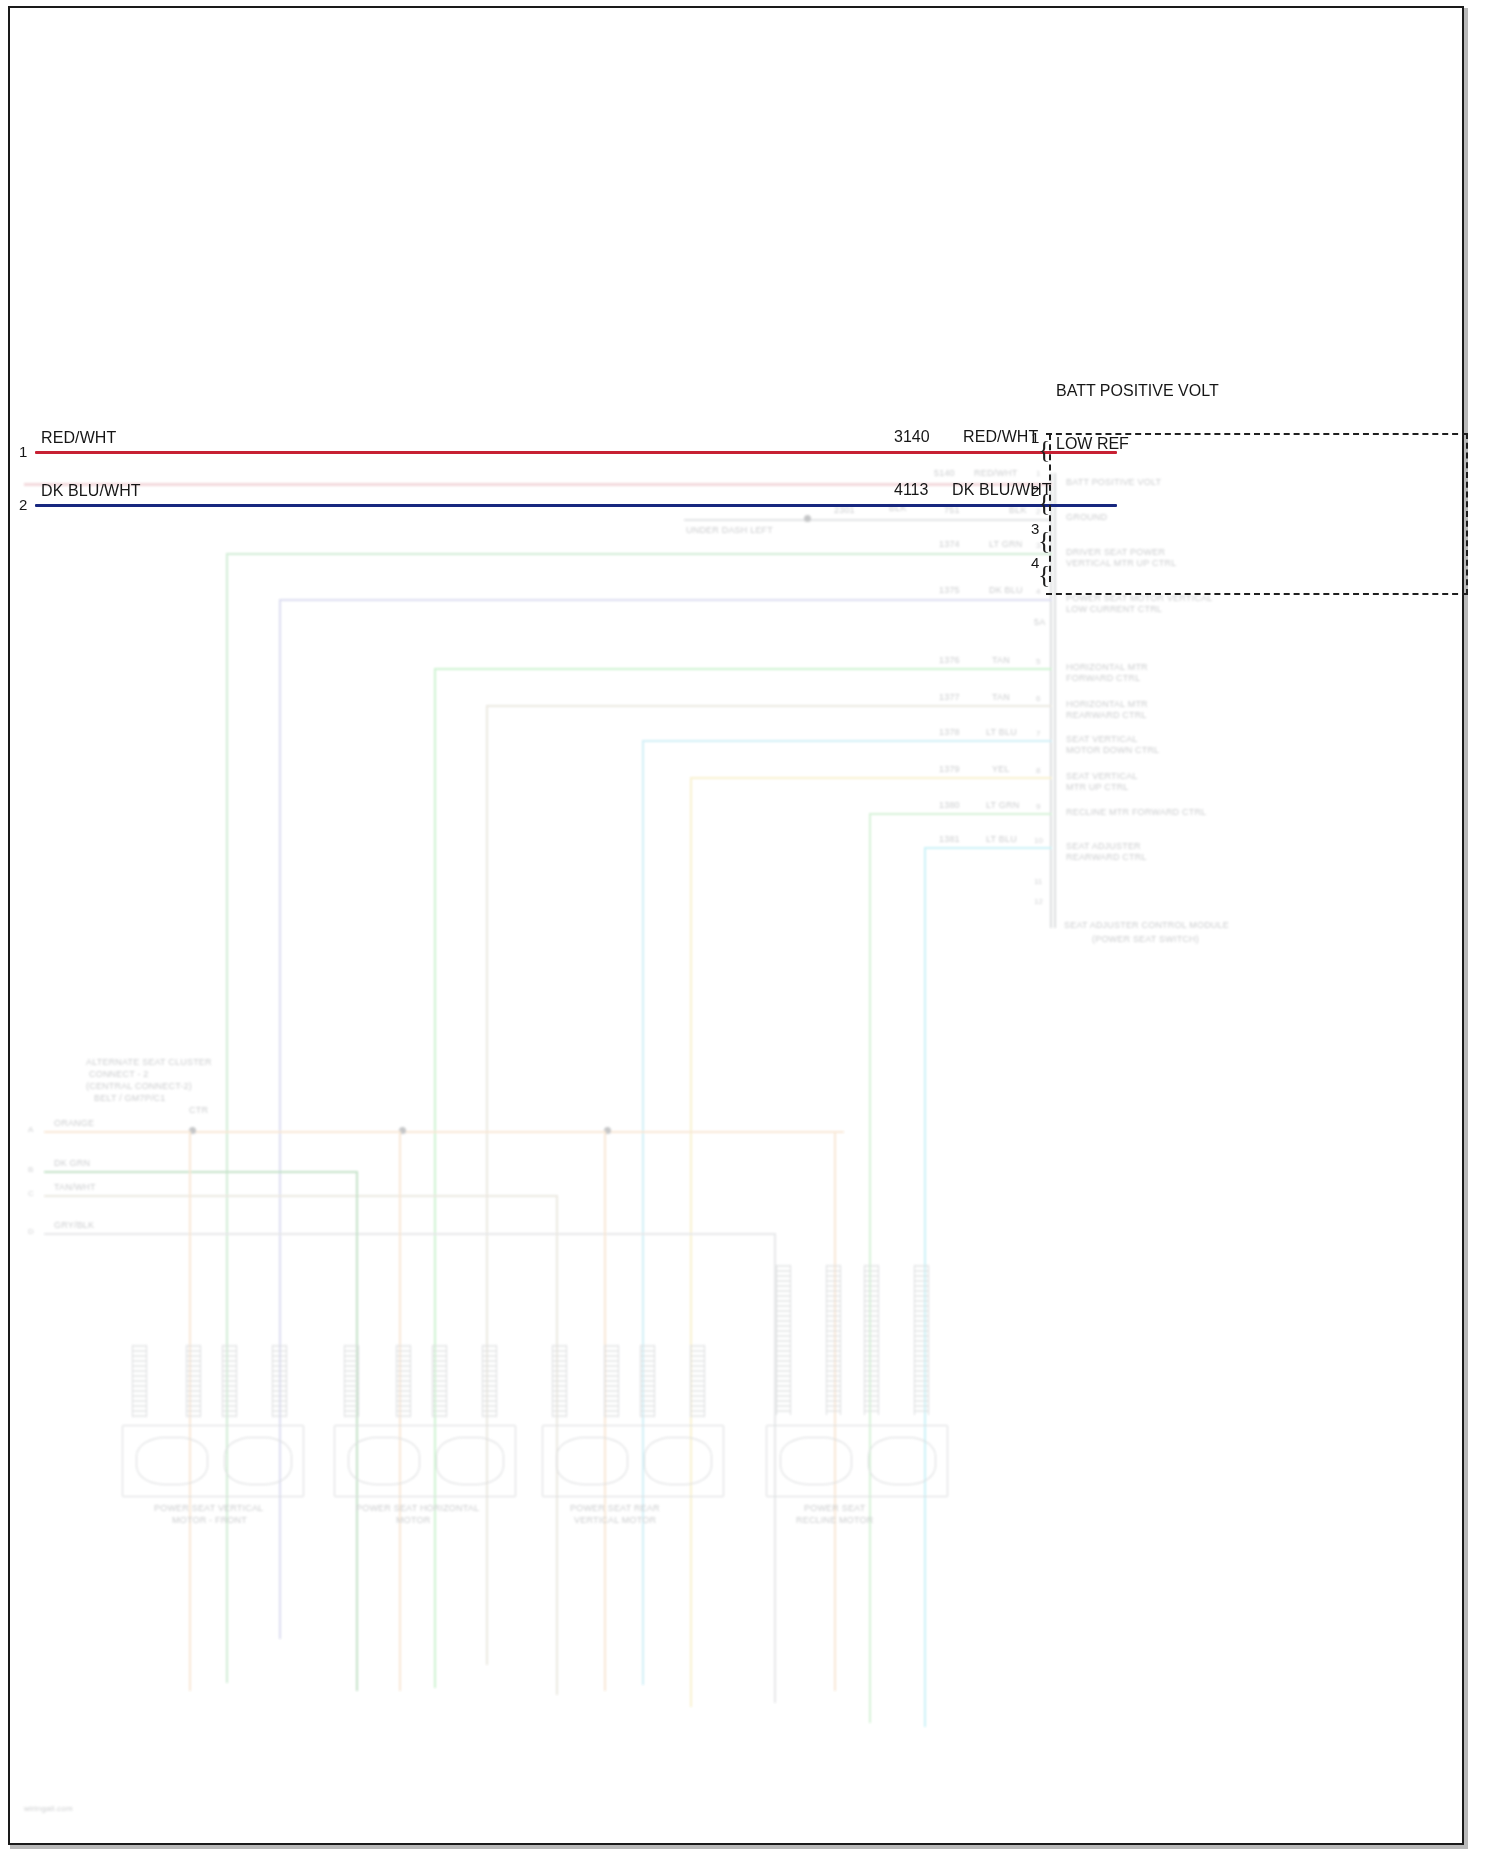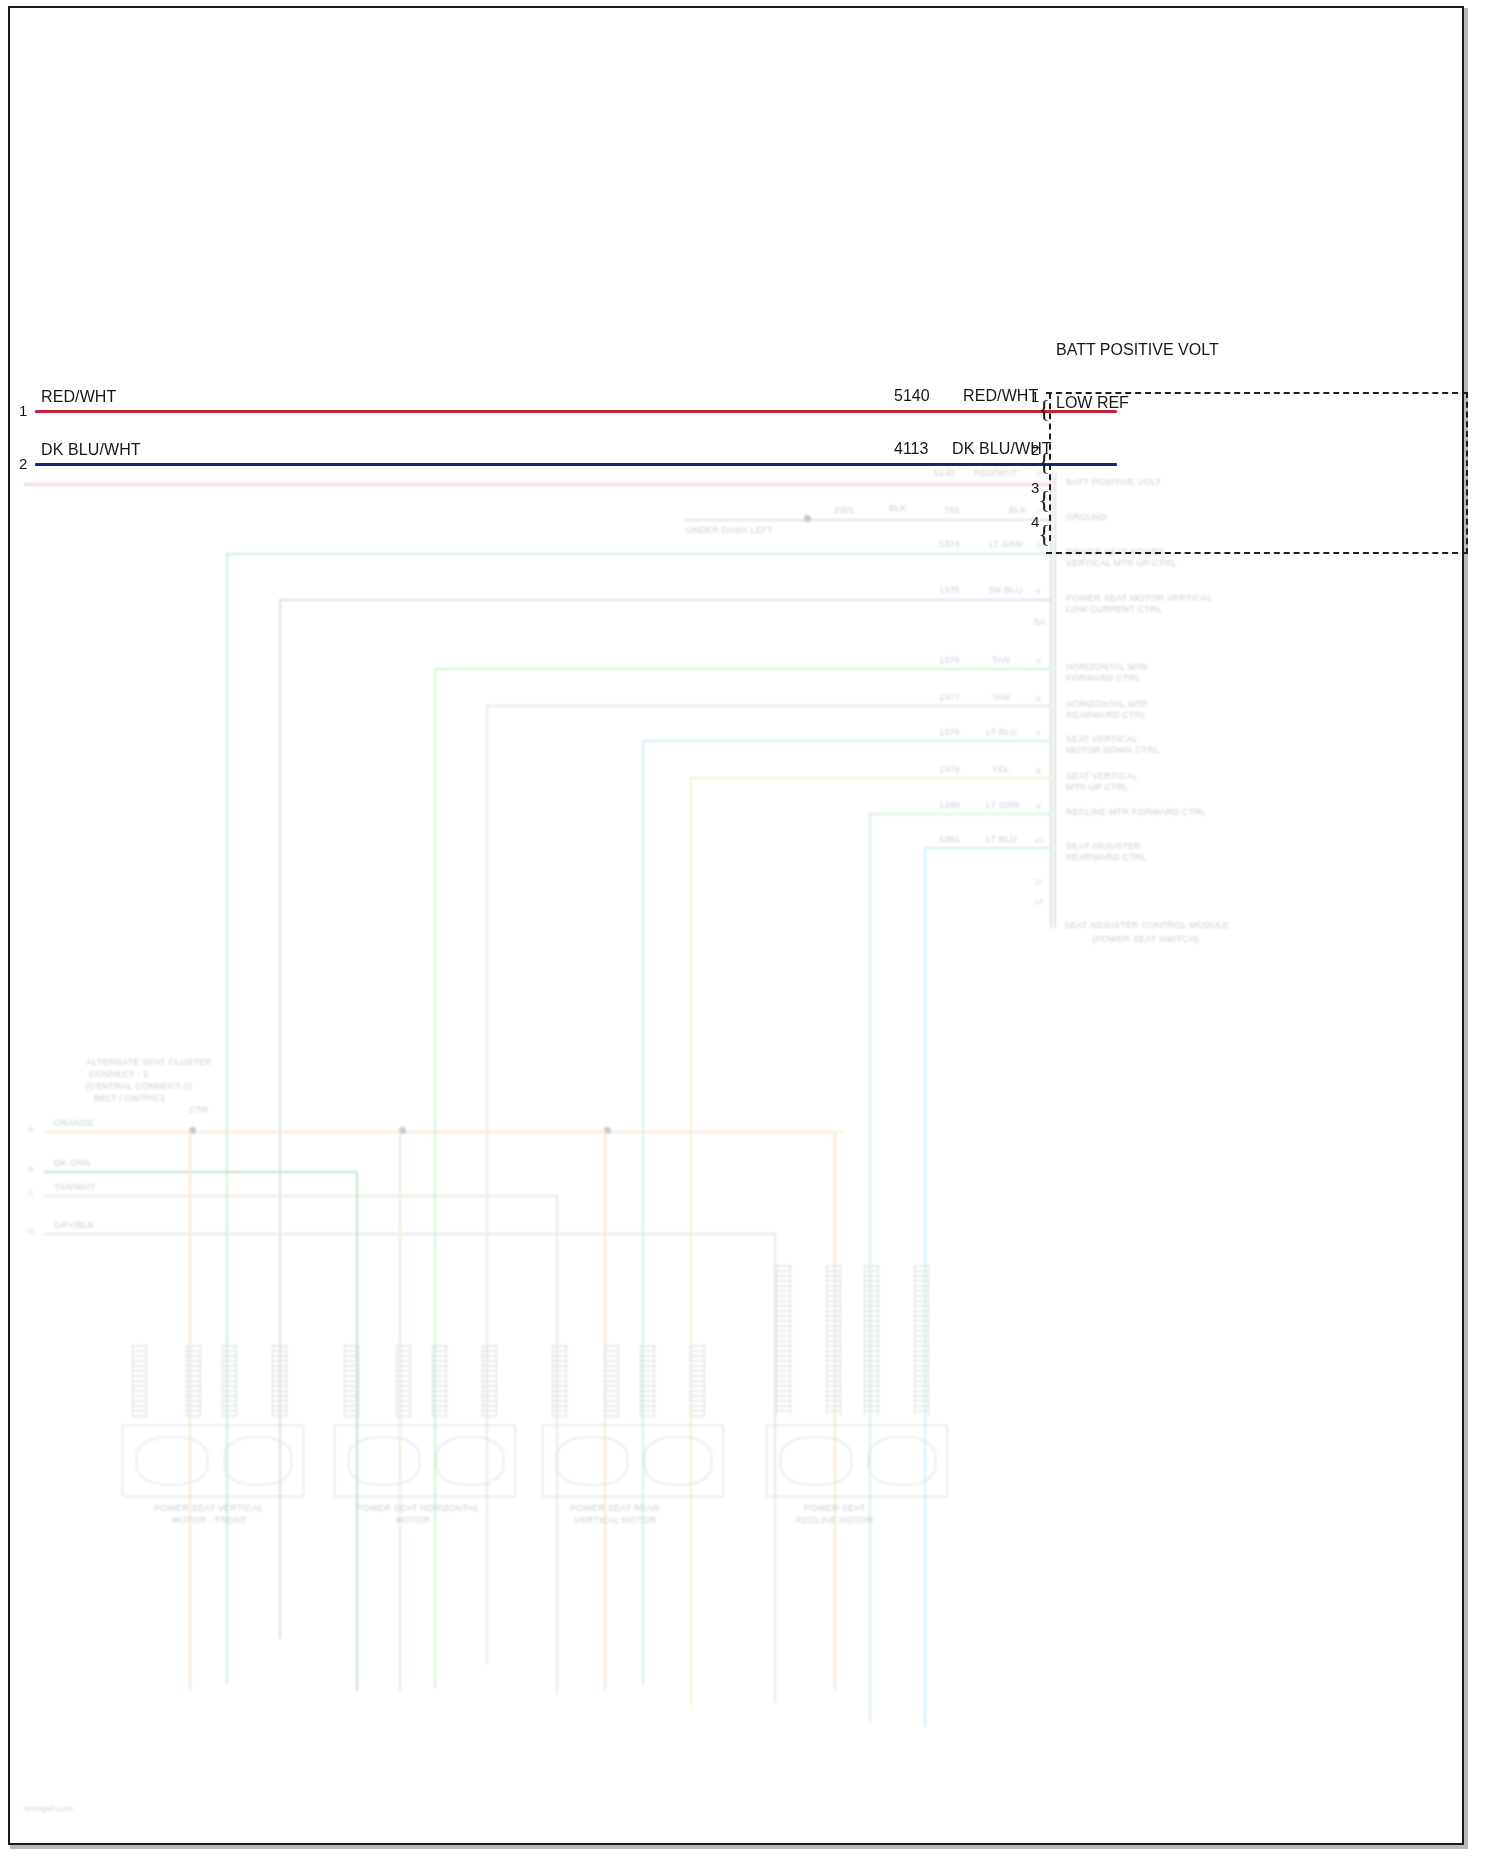--- a/index.html
+++ b/index.html
@@ -76,21 +76,21 @@
       rgba(160,164,168,.55) 0px, rgba(160,164,168,.55) 2px,
       transparent 2px, transparent 5px);
   }
   .g-conn-v{
     position:absolute;
     width:1.5px;
     background:#a8acb0;
   }
 
   
-  .fg{position:absolute;z-index:5;}
+  .fg{position:absolute;z-index:5;margin-top:41px;}
 
   .wire{
     position:absolute;
     height:3px;
     border-radius:1px;
   }
   .wire-label{
     position:absolute;
     font-size:16px;
     color:#161616;
@@ -311,21 +311,21 @@
     <div class="g-spk" style="left:854px; top:972px; width:66px; height:46px; border-radius:40%;"></div>
     <div class="g-txt" style="left:790px; top:1038px;">POWER SEAT</div>
     <div class="g-txt" style="left:782px; top:1050px;">RECLINE MOTOR</div>
 
     <div class="g-txt" style="left:10px; top:1338px; font-size:8px;">wiringall.com</div>
   </div>
 
   <div class="fg wire" style="left: 35px; top: 410px; width: 1082px; background: rgb(199, 32, 51);" id="w0-line"></div>
   <div class="fg pin-num" style="left:19px; top:402px;">1</div>
   <div class="fg wire-label" style="left:41px; top:388px;">RED/WHT</div>
-  <div class="fg circuit-num" style="left:894px; top:387px;">5140</div>
+  <div class="fg circuit-num" style="left:894px; top:387px;">3140</div>
   <div class="fg wire-label" style="left:963px; top:387px;">RED/WHT</div>
   <div class="fg pin-num" style="left:1031px; top:388px;">1</div>
   <div class="fg term-bracket" style="left:1038px; top:399px;">{</div>
   <div class="fg term-name" style="left:1056px; top:341px;">BATT POSITIVE VOLT</div>
 
   <div class="fg wire" style="left: 35px; top: 463px; width: 1082px; background: rgb(23, 39, 127);" id="w1-line"></div>
   <div class="fg pin-num" style="left:19px; top:455px;">2</div>
   <div class="fg wire-label" style="left:41px; top:441px;">DK BLU/WHT</div>
   <div class="fg circuit-num" style="left:894px; top:440px;">4113</div>
   <div class="fg wire-label" style="left:952px; top:440px;">DK BLU/WHT</div>

